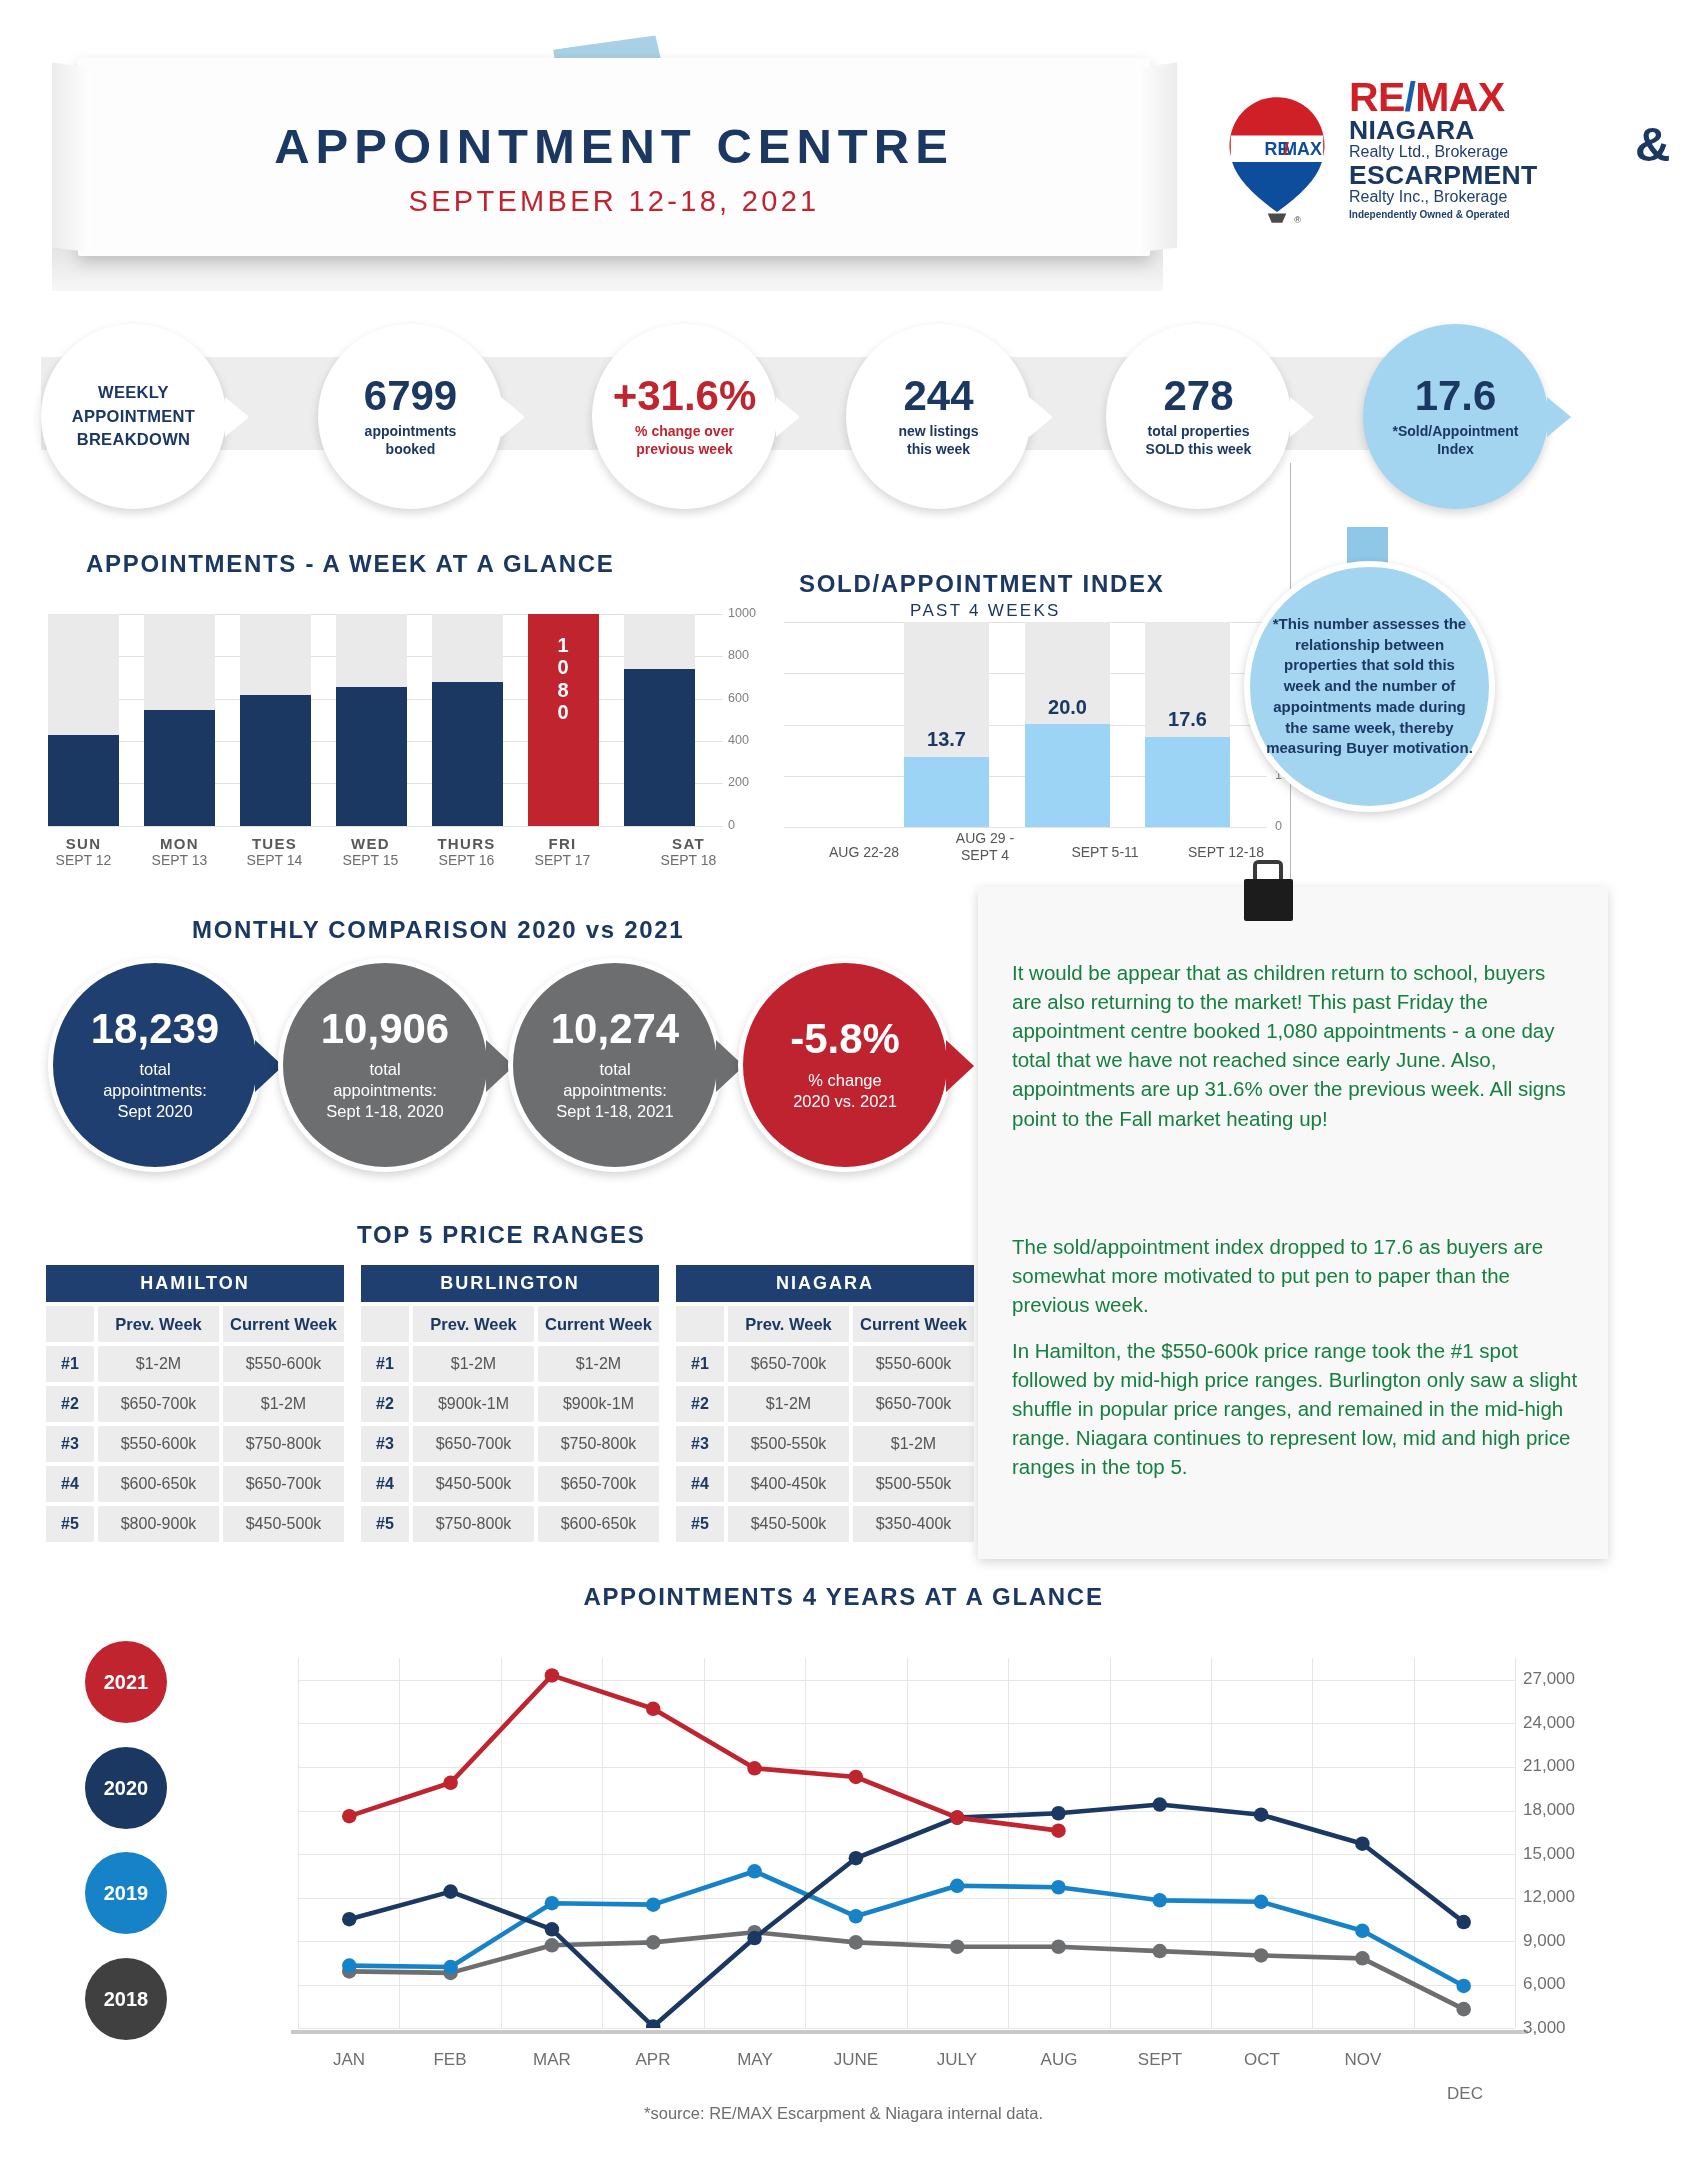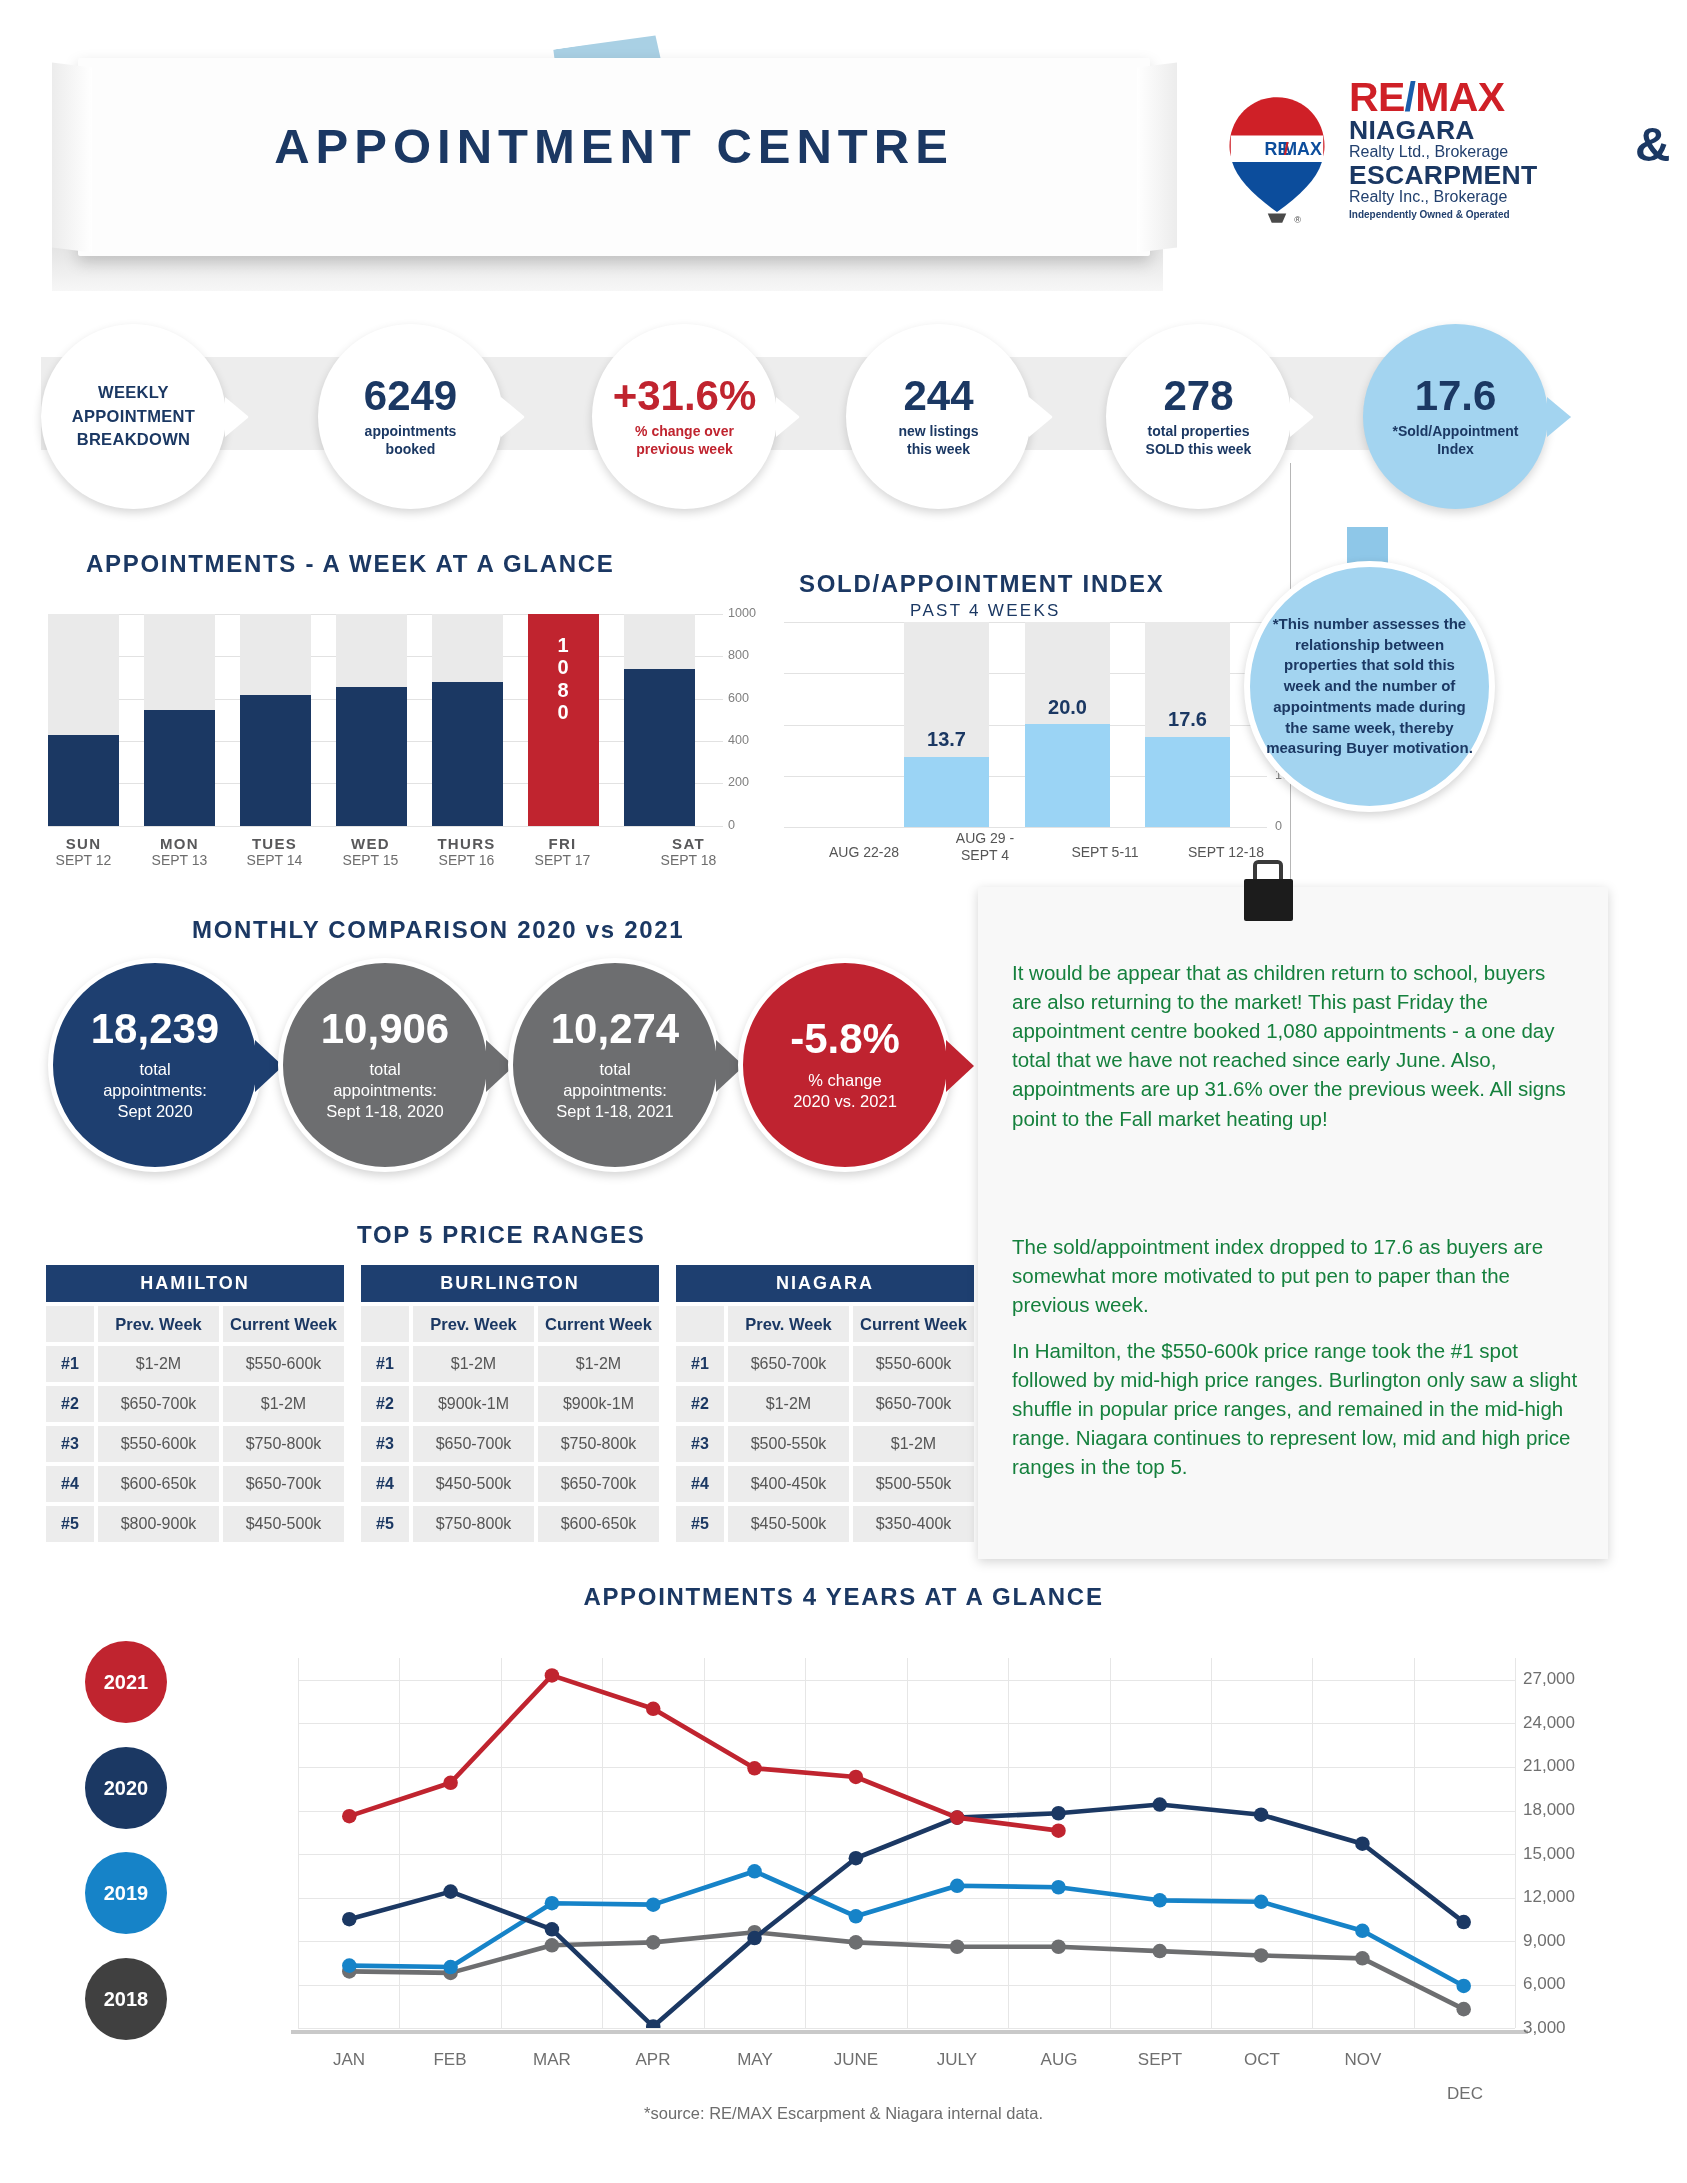--- a/index.html
+++ b/index.html
@@ -165,20 +165,21 @@
               font-size: 24px; font-weight: 700; color: #1b3863; letter-spacing: 1.7px; }
 </style>
 </head>
 <body>
 
 <div id="header">
   <div id="tape"></div>
   <div id="paper-shadow-l"></div>
   <div id="paper"></div>
   <div id="main-title">APPOINTMENT CENTRE</div>
+  <div id="sub-title">SEPTEMBER 12-18, 2021</div>
 </div>
 
 <div id="logo">
   <svg id="balloon" viewBox="0 0 160 200">
     <path d="M80 8 C122 8 152 42 152 82 C152 110 132 130 112 142 L48 142 C28 130 8 110 8 82 C8 42 38 8 80 8 Z" fill="#cf2027"></path>
     <path d="M10 66 L150 66 L150 106 L10 106 Z" fill="#ffffff"></path>
     <path d="M12 106 L148 106 C140 132 116 156 80 182 C44 156 20 132 12 106 Z" fill="#0c4d9c"></path>
     <text x="80" y="95" font-family="Liberation Sans, sans-serif" font-size="27" font-weight="700" text-anchor="middle" fill="#0c4d9c">RE</text>
     <text x="80" y="95" font-family="Liberation Sans, sans-serif" font-size="27" font-weight="700" text-anchor="middle" fill="#0c4d9c" dx="38">MAX</text>
     <text x="80" y="95" font-family="Liberation Sans, sans-serif" font-size="27" font-weight="700" text-anchor="middle" fill="#cf2027" dx="14">/</text>
@@ -197,21 +198,21 @@
 </div>
 
 <div id="grey-band"></div>
 
 <div class="stat-circle" id="c1" style="left:41px;  top:324px;">
   <div class="hdr" id="hdr1">WEEKLY<br>APPOINTMENT<br>BREAKDOWN</div>
 </div>
 <div class="chev" style="left:225px; top:397px;"></div>
 
 <div class="stat-circle" id="c2" style="left:318px; top:324px;">
-  <div class="big" id="big2">6249</div>
+  <div class="big" id="big2">6799</div>
   <div class="lbl" id="lbl2">appointments<br>booked</div>
 </div>
 <div class="chev" style="left:501px; top:397px;"></div>
 
 <div class="stat-circle" id="c3" style="left:592px; top:324px;">
   <div class="big red" id="big3">+31.6%</div>
   <div class="lbl red" id="lbl3">% change over<br>previous week</div>
 </div>
 <div class="chev" style="left:776px; top:397px;"></div>
 

